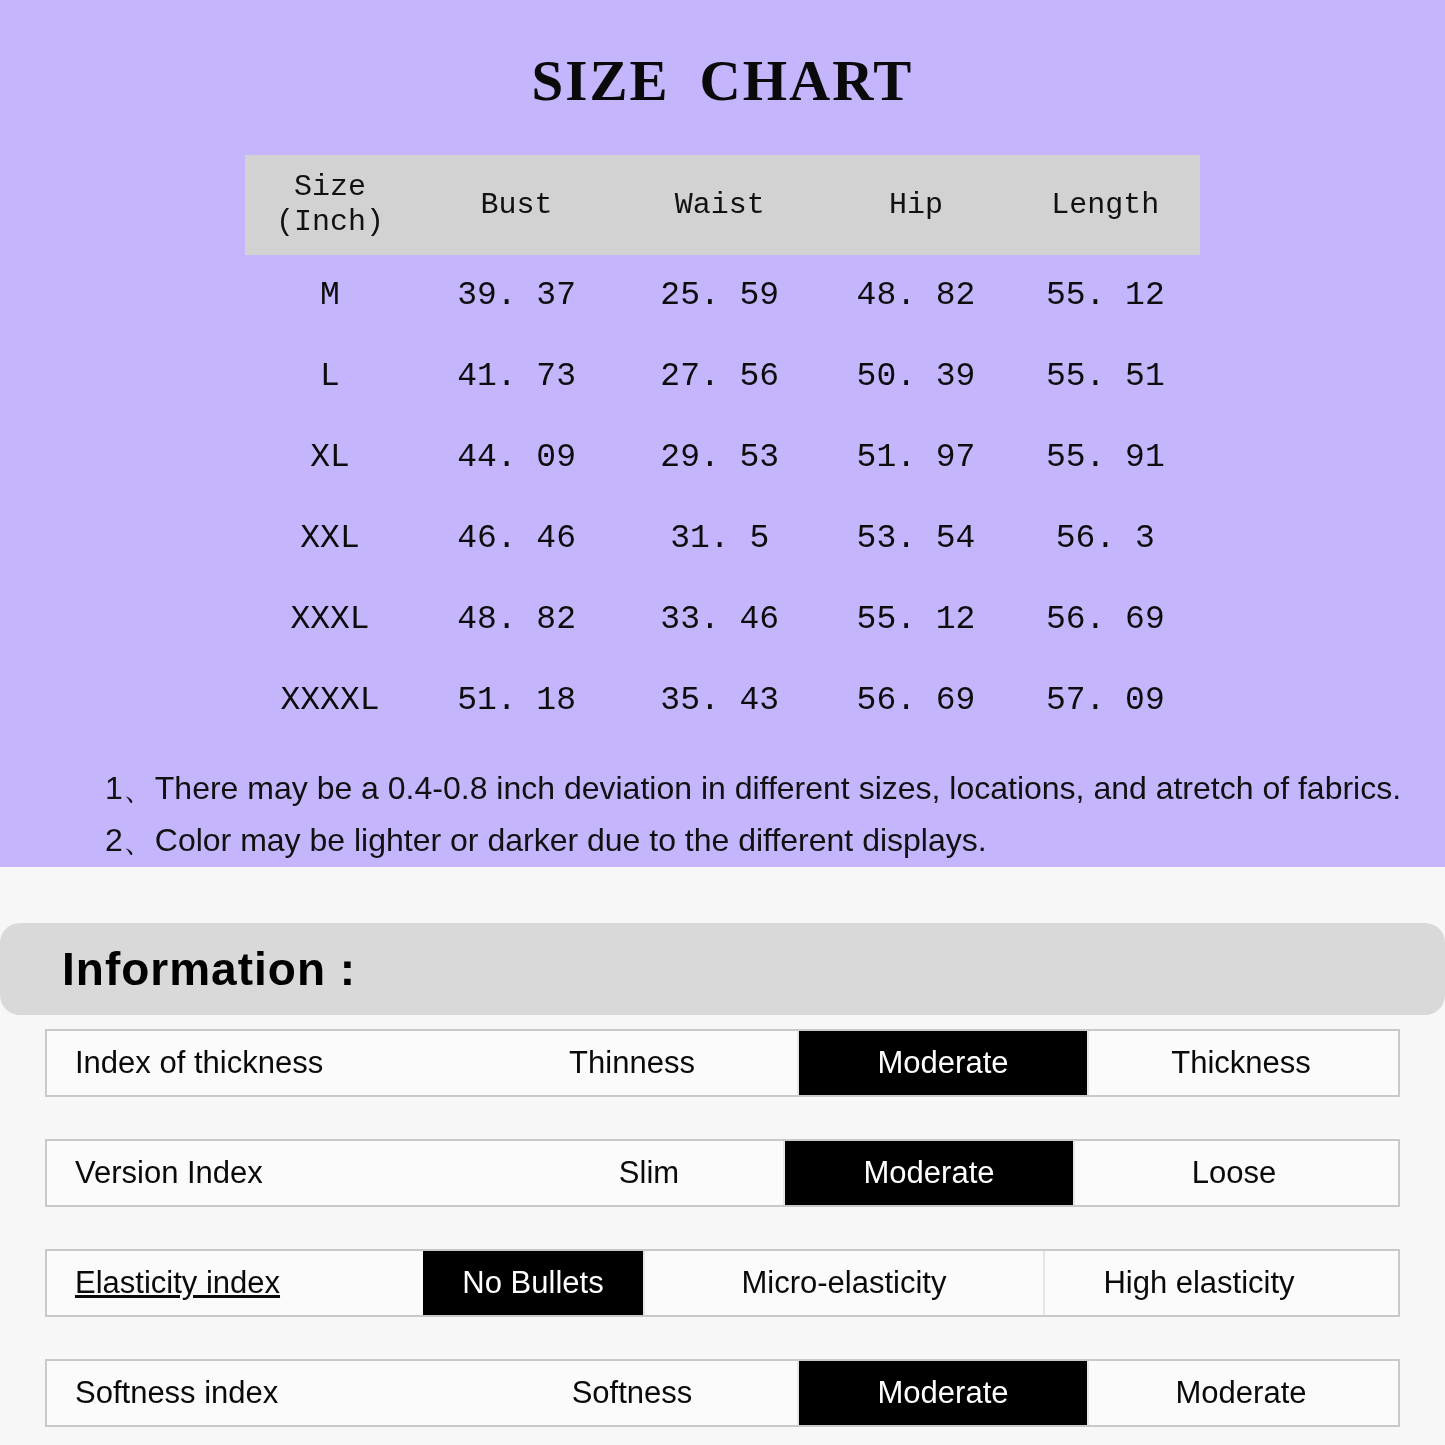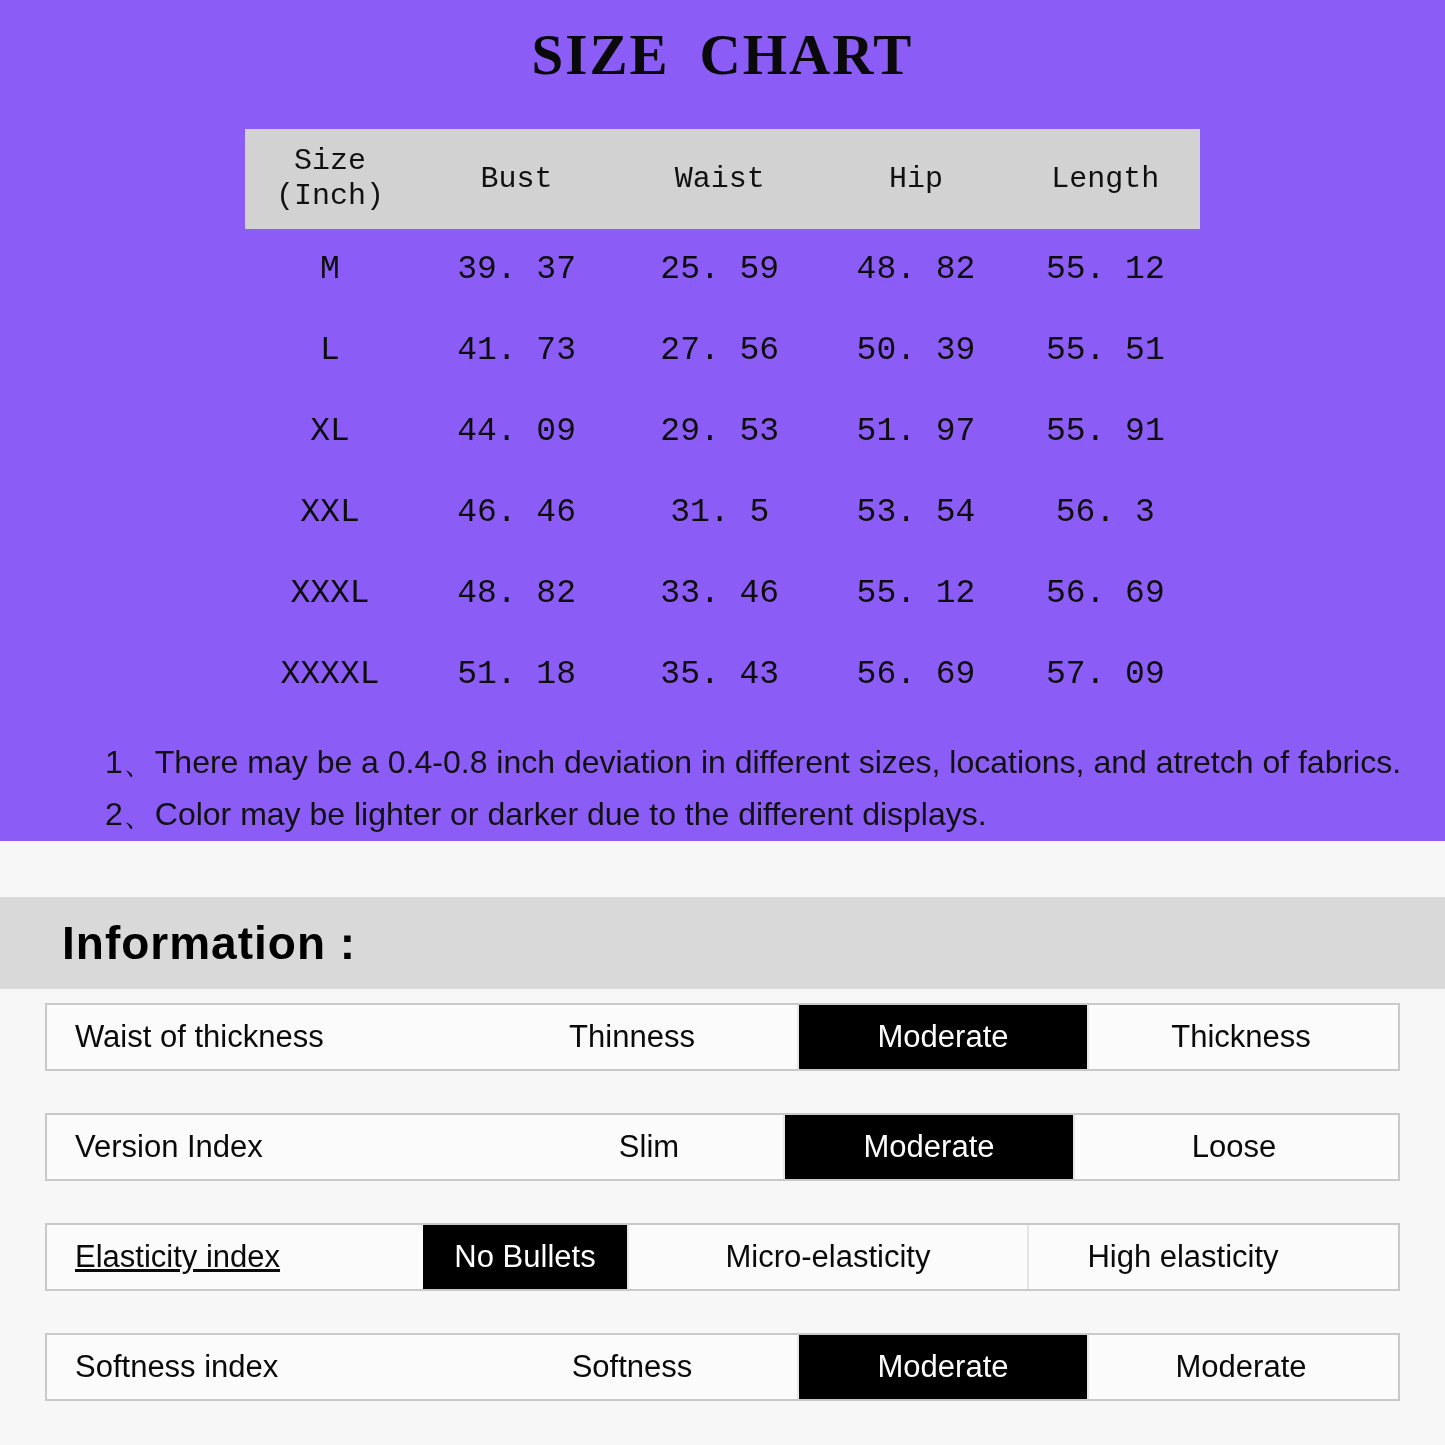--- a/index.html
+++ b/index.html
@@ -16,22 +16,22 @@
   }
   .page {
     position: relative;
     width: 1445px;
     height: 1445px;
     background: #f7f7f7;
   }
 
   
   .chart-section {
-    padding-top: 22px;
-    background: #8b5cf6;
+    padding-top: 48px;
+    background: #c4b5fd;
   }
   .chart-title {
     text-align: center;
     font-family: "Liberation Serif", serif;
     font-weight: bold;
     font-size: 57px;
     letter-spacing: 2px;
     color: #0a0a0a;
     margin: 0 0 42px 0;
   }
@@ -83,20 +83,21 @@
   }
 
   
   .info-header {
     margin-top: 56px;
     background: #d9d9d9;
     height: 92px;
     display: flex;
     align-items: center;
     padding-left: 62px;
+    border-radius: 20px;
   }
   .info-header h2 {
     margin: 0;
     font-family: "Liberation Sans", sans-serif;
     font-weight: bold;
     font-size: 46px;
     letter-spacing: 1px;
     color: #000;
   }
 
@@ -139,21 +140,21 @@
   .row-thickness .opt1  { width: 330px; }
   .row-thickness .opt2  { width: 290px; }
   .row-thickness .opt3  { width: 306px; }
 
   .row-version .label { width: 468px; }
   .row-version .opt1  { width: 268px; }
   .row-version .opt2  { width: 290px; }
   .row-version .opt3  { width: 320px; }
 
   .row-elasticity .label { width: 376px; text-decoration: underline; }
-  .row-elasticity .opt1  { width: 204px; }
+  .row-elasticity .opt1  { width: 220px; }
   .row-elasticity .opt2  { width: 400px; }
   .row-elasticity .opt3  { width: 310px; }
 
   .row-softness .label { width: 420px; }
   .row-softness .opt1  { width: 330px; }
   .row-softness .opt2  { width: 290px; }
   .row-softness .opt3  { width: 306px; }
 </style>
 </head>
 <body>
@@ -231,21 +232,21 @@
     </div>
   </div>
 
   <div class="info-header">
     <h2>Information :</h2>
   </div>
 
   <div class="info-rows">
 
     <div class="info-row row-thickness">
-      <div class="label">Waist of thickness</div>
+      <div class="label">Index of thickness</div>
       <div class="opt opt1 plain">Thinness</div>
       <div class="opt opt2 selected">Moderate</div>
       <div class="opt opt3">Thickness</div>
     </div>
 
     <div class="info-row row-version">
       <div class="label">Version Index</div>
       <div class="opt opt1 plain">Slim</div>
       <div class="opt opt2 selected">Moderate</div>
       <div class="opt opt3">Loose</div>

